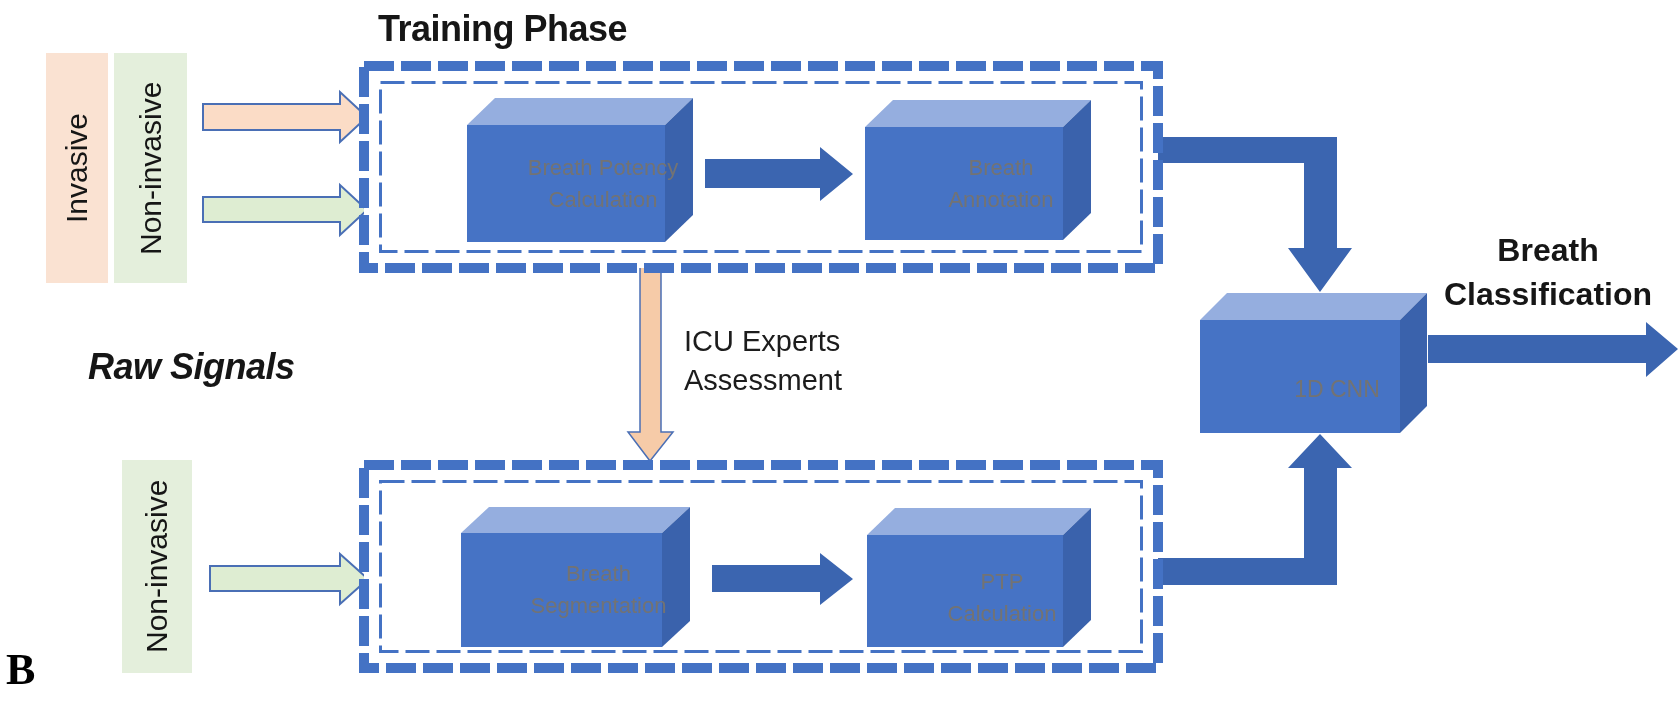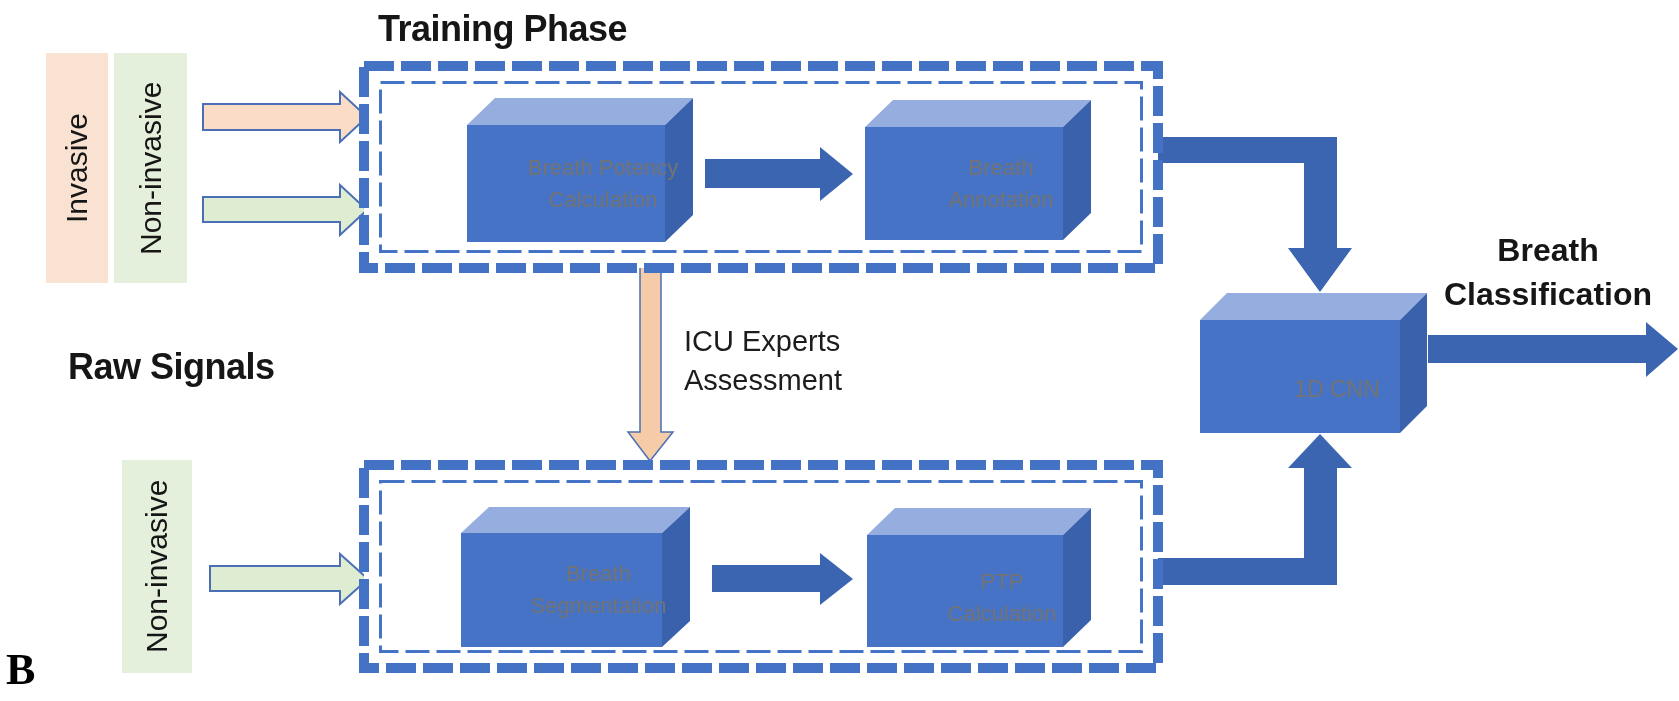--- a/index.html
+++ b/index.html
@@ -76,21 +76,21 @@
     </g>
 
     <polygon points="1428,335 1646,335 1646,322 1678,349 1646,377 1646,363 1428,363" fill="#3B65B0"></polygon>
   </svg>
 
   <div class="txt vlabel" style="left: 46px; top: 53px; width: 62px; height: 230px; background: rgb(250, 226, 210);">Invasive</div>
   <div class="txt vlabel" style="left: 114px; top: 53px; width: 73px; height: 230px; background: rgb(228, 239, 220);">Non-invasive</div>
   <div class="txt vlabel" style="left: 122px; top: 460px; width: 70px; height: 213px; background: rgb(228, 239, 220);">Non-invasive</div>
 
   <div class="txt title" style="left:378px;top:8px;">Training Phase</div>
-  <div class="txt title" style="left:68px;top:346px;">Raw Signals</div>
+  <div class="txt title" style="left:88px;top:346px;font-style:italic;">Raw Signals</div>
 
   <div class="txt icu" style="left:684px;top:322px;">
     <div>ICU Experts</div>
     <div>Assessment</div>
   </div>
 
   <div class="txt boxlabel" style="left:467px;top:125px;width:198px;height:117px;">
     <div>Breath Potency</div>
     <div>Calculation</div>
   </div>

